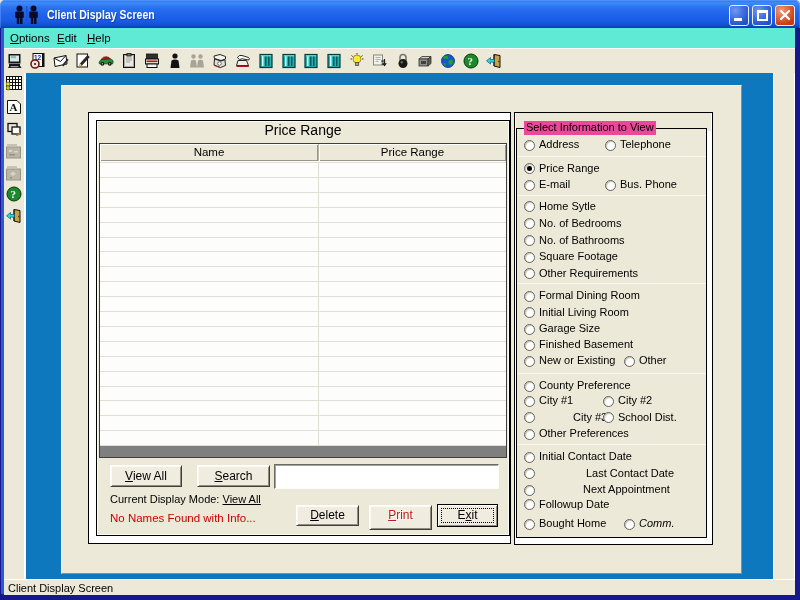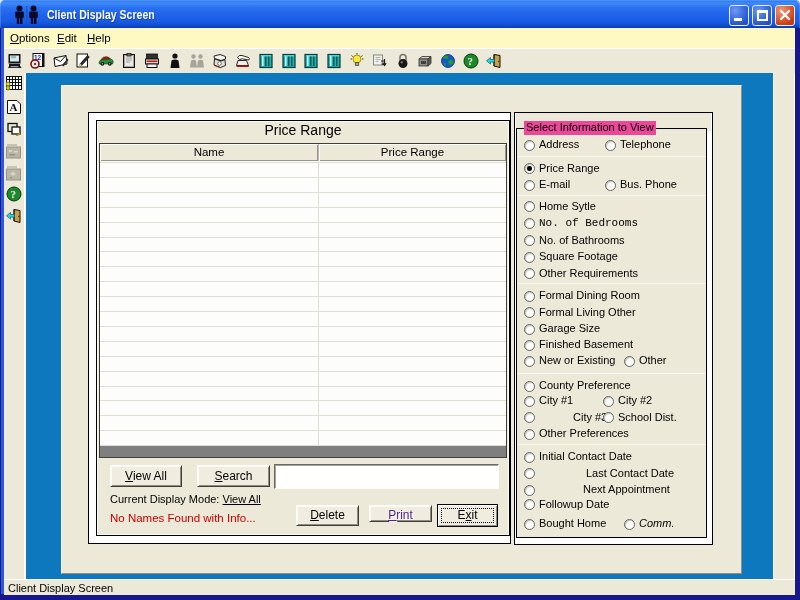--- a/index.html
+++ b/index.html
@@ -13,21 +13,21 @@
     background:linear-gradient(180deg,#0C52E4 0%,#2F7DF5 5%,#3F8CF8 10%,#2B72F0 26%,#2064EC 50%,#1A5CE4 74%,#1150D2 90%,#0C42BA 97%,#0A3AAC 100%); border-radius:5px 5px 0 0; box-shadow:inset 0 1px 0 rgba(130,180,255,0.55), inset 1px 0 0 rgba(130,180,255,0.35), inset -1px 0 0 rgba(130,180,255,0.35);
   }
   #title-text { left:47px; top:7px; color:#fff; font-weight:bold; font-size:13.5px; letter-spacing:0px; text-shadow:1px 1px 1px #1040A0; transform:scaleX(0.78); transform-origin:0 0; }
   .capbtn { top:5px; width:20px; height:21px; border-radius:3px; border:1px solid #E8F0FC; }
   #btn-min, #btn-max { background:radial-gradient(circle at 30% 25%, #6F9AEF 0%, #3D6CE0 45%, #2352C8 80%, #1D49BC 100%); }
   #btn-close { background:radial-gradient(circle at 30% 25%, #F09C78 0%, #E26540 40%, #CC3C10 75%, #C2350C 100%); }
   #frame-left { left:0; top:28px; width:4px; height:572px; background:linear-gradient(90deg,#16188C 0,#16188C 1px,#2E58D8 1px,#2E58D8 4px); }
   #frame-right { left:795px; top:28px; width:5px; height:572px; background:#16188C; }
   #frame-bottom { left:0; top:594px; width:800px; height:6px; background:#16188C; }
 
-  #menubar { left:4px; top:28px; width:791px; height:20px; background:#fef9c3; font-size:11.5px; color:#000; }
+  #menubar { left:4px; top:28px; width:791px; height:20px; background:#5eead4; font-size:11.5px; color:#000; }
   .menu-item { position:absolute; top:4px; }
   #toolbar { left:4px; top:48px; width:791px; height:25px; background:#ECE9D8; border-top:1px solid #FFFFFF; }
   #leftstrip { left:4px; top:73px; width:22px; height:507px; background:#ECE9D8; border-right:2px solid #FFFFFF; }
   #rightstrip { left:773px; top:73px; width:22px; height:507px; background:#ECE9D8; border-left:1.5px solid #EFFBFF; border-right:1.5px solid #FFFFFF; }
   #statusbar { left:4px; top:579px; width:791px; height:15.5px; background:#ECE9D8; border-top:1.5px solid #FFFFFF; font-size:11px; }
   #client { left:26px; top:73px; width:749px; height:506px; background:#0D78BE; }
 
   
   #panel { left:61px; top:85px; width:681px; height:489px; background:#ECE9D8;
      border-top:1px solid #FDFCF6; border-left:1px solid #FDFCF6; border-right:1px solid #928F82; border-bottom:1px solid #928F82; }
@@ -302,48 +302,48 @@
   <div id="grid-divider"></div>
   <div id="grid-bar"></div>
 </div>
 
 <div class="btn" style="left:110px; top:465px; width:72px; height:22px; padding-top:3px;"><u>V</u>iew All</div>
 <div class="btn" style="left:197px; top:465px; width:73px; height:22px; padding-top:3px;"><u>S</u>earch</div>
 <div class="abs" id="input1"></div>
 <div class="abs small" style="left:110px; top:493px;">Current Display Mode: <u>View All</u></div>
 <div class="abs" id="redmsg" style="left:110px; top:512px;">No Names Found with Info...</div>
 <div class="btn" style="left:296px; top:505px; width:63px; height:21px; padding-top:2px;"><u>D</u>elete</div>
-<div class="btn" style="left:369px; top:505px; width:63px; height:17px; padding-top:2px; color:#4c1d95; text-shadow:1px 1px 0 #fff;"><u>P</u>rint</div>
+<div class="btn" style="left:369px; top:505px; width:63px; height:25px; padding-top:2px; color:#b91c1c; text-shadow:1px 1px 0 #fff;"><u>P</u>rint</div>
 <div class="btn btn-def" style="left:437px; top:504px; width:61px; height:23px; padding-top:3px;"><span style="position:absolute;left:3px;top:3px;right:3px;bottom:3px;border:1px dotted #000;"></span>E<u>x</u>it</div>
 
 <div id="radios">
     <div class="radio" style="left:524px; top:139.5px;"></div>
     <div class="rlabel" style="left:539px; top:138px;">Address</div>
     <div class="radio" style="left:605px; top:139.5px;"></div>
     <div class="rlabel" style="left:620px; top:138px;">Telephone</div>
     <div class="radio sel" style="left:524px; top:163px;"></div>
     <div class="rlabel" style="left:539px; top:161.5px;">Price Range</div>
     <div class="radio" style="left:524px; top:179.5px;"></div>
     <div class="rlabel" style="left:539px; top:178px;">E-mail</div>
     <div class="radio" style="left:605px; top:179.5px;"></div>
     <div class="rlabel" style="left:620px; top:178px;">Bus. Phone</div>
     <div class="radio" style="left:524px; top:201px;"></div>
     <div class="rlabel" style="left:539px; top:199.5px;">Home Sytle</div>
     <div class="radio" style="left:524px; top:218px;"></div>
-    <div class="rlabel" style="left:539px; top:216.5px;font-family:Liberation Mono, monospace;">No. of Bedrooms</div>
+    <div class="rlabel" style="left:539px; top:216.5px;">No. of Bedrooms</div>
     <div class="radio" style="left:524px; top:235px;"></div>
     <div class="rlabel" style="left:539px; top:233.5px;">No. of Bathrooms</div>
     <div class="radio" style="left:524px; top:251.5px;"></div>
     <div class="rlabel" style="left:539px; top:250px;">Square Footage</div>
     <div class="radio" style="left:524px; top:268px;"></div>
     <div class="rlabel" style="left:539px; top:266.5px;">Other Requirements</div>
     <div class="radio" style="left:524px; top:290.5px;"></div>
     <div class="rlabel" style="left:539px; top:289px;">Formal Dining Room</div>
     <div class="radio" style="left:524px; top:307px;"></div>
-    <div class="rlabel" style="left:539px; top:305.5px;">Formal Living Other</div>
+    <div class="rlabel" style="left:539px; top:305.5px;">Initial Living Room</div>
     <div class="radio" style="left:524px; top:323.5px;"></div>
     <div class="rlabel" style="left:539px; top:322px;">Garage Size</div>
     <div class="radio" style="left:524px; top:339.5px;"></div>
     <div class="rlabel" style="left:539px; top:338px;">Finished Basement</div>
     <div class="radio" style="left:524px; top:355.5px;"></div>
     <div class="rlabel" style="left:539px; top:354px;">New or Existing</div>
     <div class="radio" style="left:624px; top:355.5px;"></div>
     <div class="rlabel" style="left:639px; top:354px;">Other</div>
     <div class="radio" style="left:524px; top:380.5px;"></div>
     <div class="rlabel" style="left:539px; top:379px;">County Preference</div>

